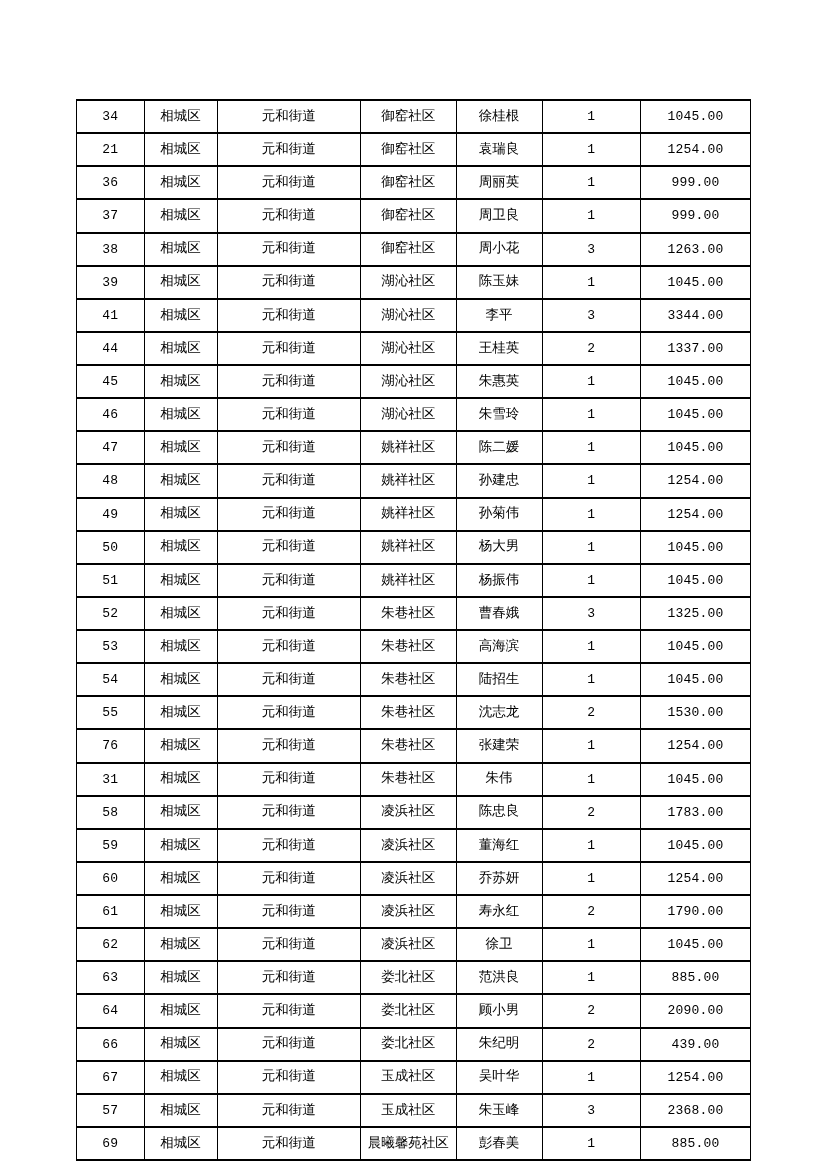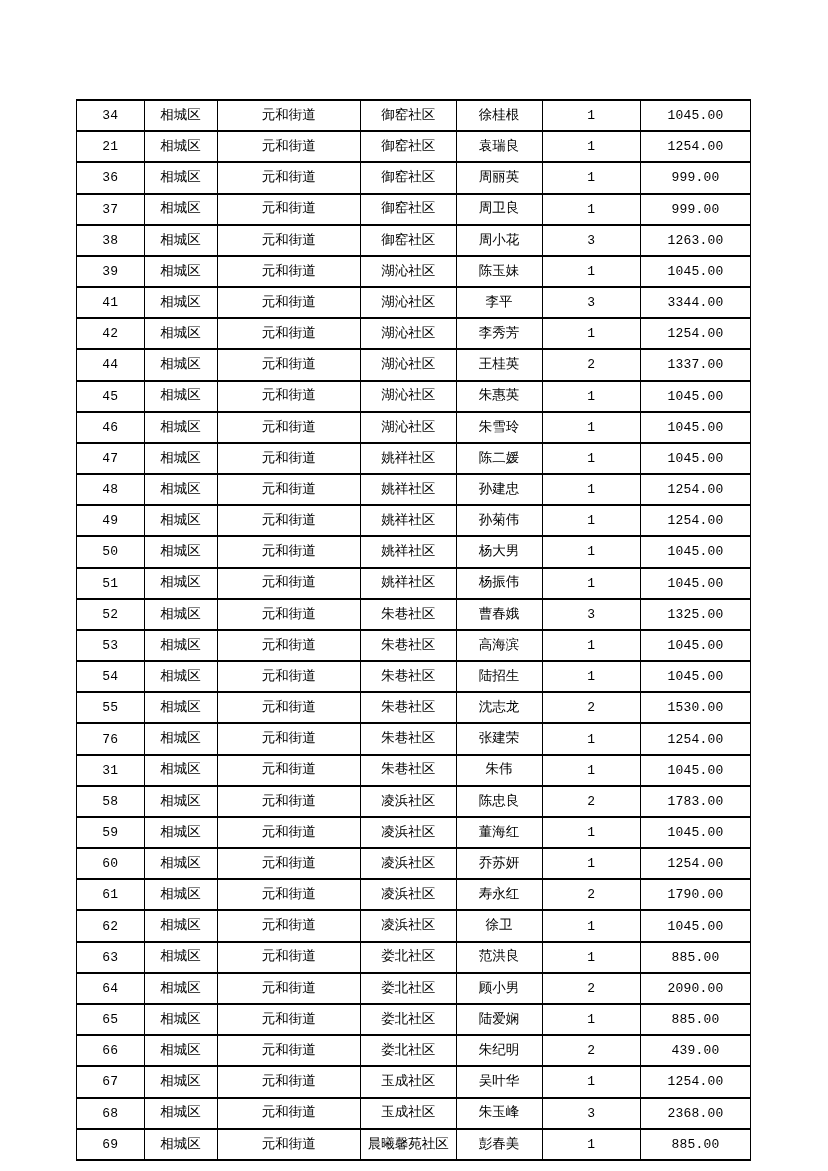--- a/index.html
+++ b/index.html
@@ -124,29 +124,20 @@
         <tr>
           <td class="num">41</td>
           <td>相城区</td>
           <td>元和街道</td>
           <td>湖沁社区</td>
           <td>李平</td>
           <td class="num">3</td>
           <td class="num">3344.00</td>
         </tr>
         <tr>
-          <td class="num">42</td>
-          <td>相城区</td>
-          <td>元和街道</td>
-          <td>湖沁社区</td>
-          <td>李秀芳</td>
-          <td class="num">1</td>
-          <td class="num">1254.00</td>
-        </tr>
-        <tr>
           <td class="num">44</td>
           <td>相城区</td>
           <td>元和街道</td>
           <td>湖沁社区</td>
           <td>王桂英</td>
           <td class="num">2</td>
           <td class="num">1337.00</td>
         </tr>
         <tr>
           <td class="num">45</td>
@@ -322,48 +313,39 @@
         <tr>
           <td class="num">64</td>
           <td>相城区</td>
           <td>元和街道</td>
           <td>娄北社区</td>
           <td>顾小男</td>
           <td class="num">2</td>
           <td class="num">2090.00</td>
         </tr>
         <tr>
-          <td class="num">65</td>
-          <td>相城区</td>
-          <td>元和街道</td>
-          <td>娄北社区</td>
-          <td>陆爱娴</td>
-          <td class="num">1</td>
-          <td class="num">885.00</td>
-        </tr>
-        <tr>
           <td class="num">66</td>
           <td>相城区</td>
           <td>元和街道</td>
           <td>娄北社区</td>
           <td>朱纪明</td>
           <td class="num">2</td>
           <td class="num">439.00</td>
         </tr>
         <tr>
           <td class="num">67</td>
           <td>相城区</td>
           <td>元和街道</td>
           <td>玉成社区</td>
           <td>吴叶华</td>
           <td class="num">1</td>
           <td class="num">1254.00</td>
         </tr>
         <tr>
-          <td class="num">68</td>
+          <td class="num">57</td>
           <td>相城区</td>
           <td>元和街道</td>
           <td>玉成社区</td>
           <td>朱玉峰</td>
           <td class="num">3</td>
           <td class="num">2368.00</td>
         </tr>
         <tr>
           <td class="num">69</td>
           <td>相城区</td>

